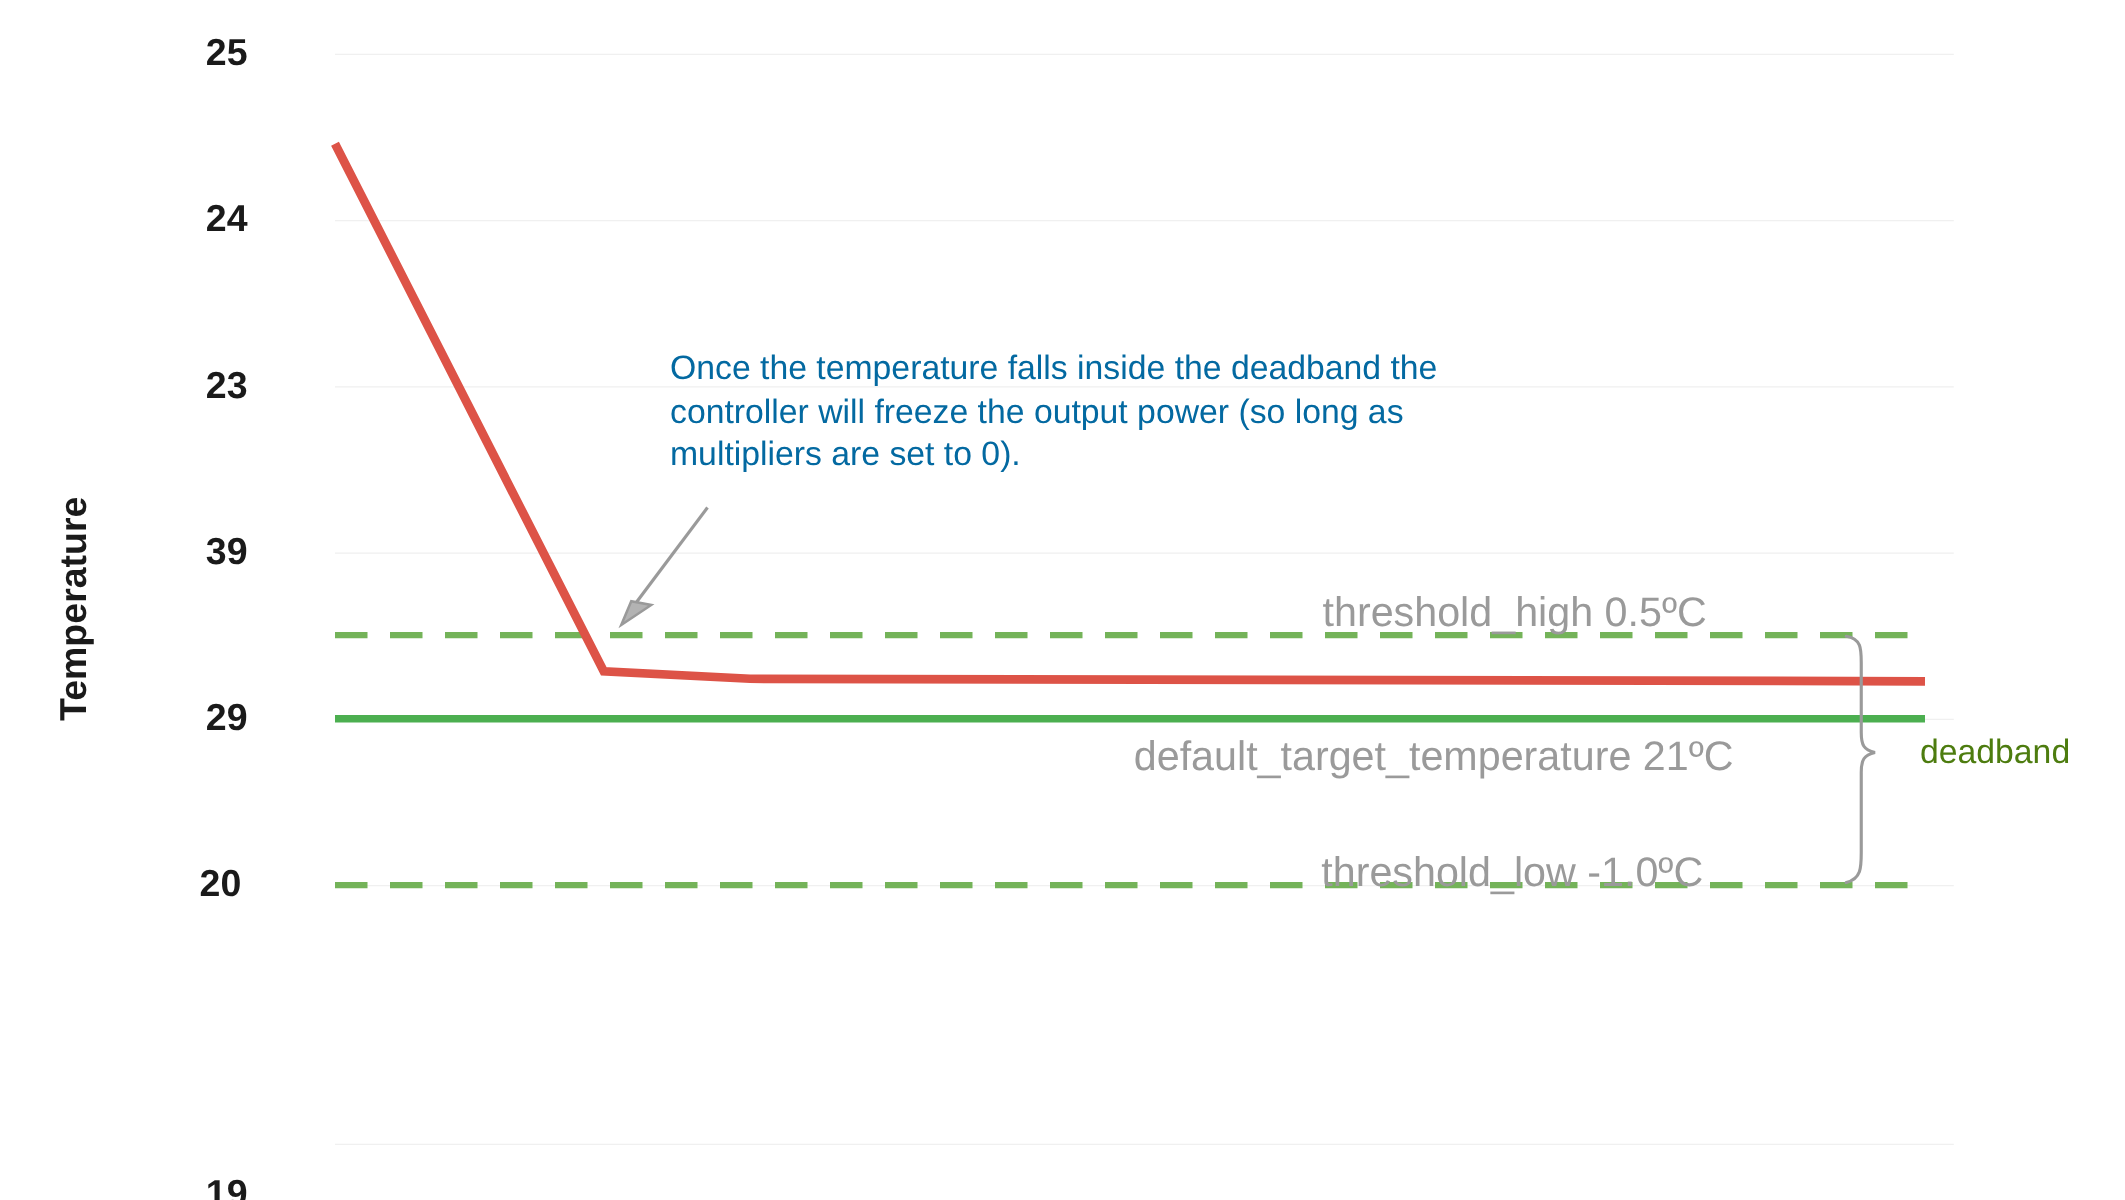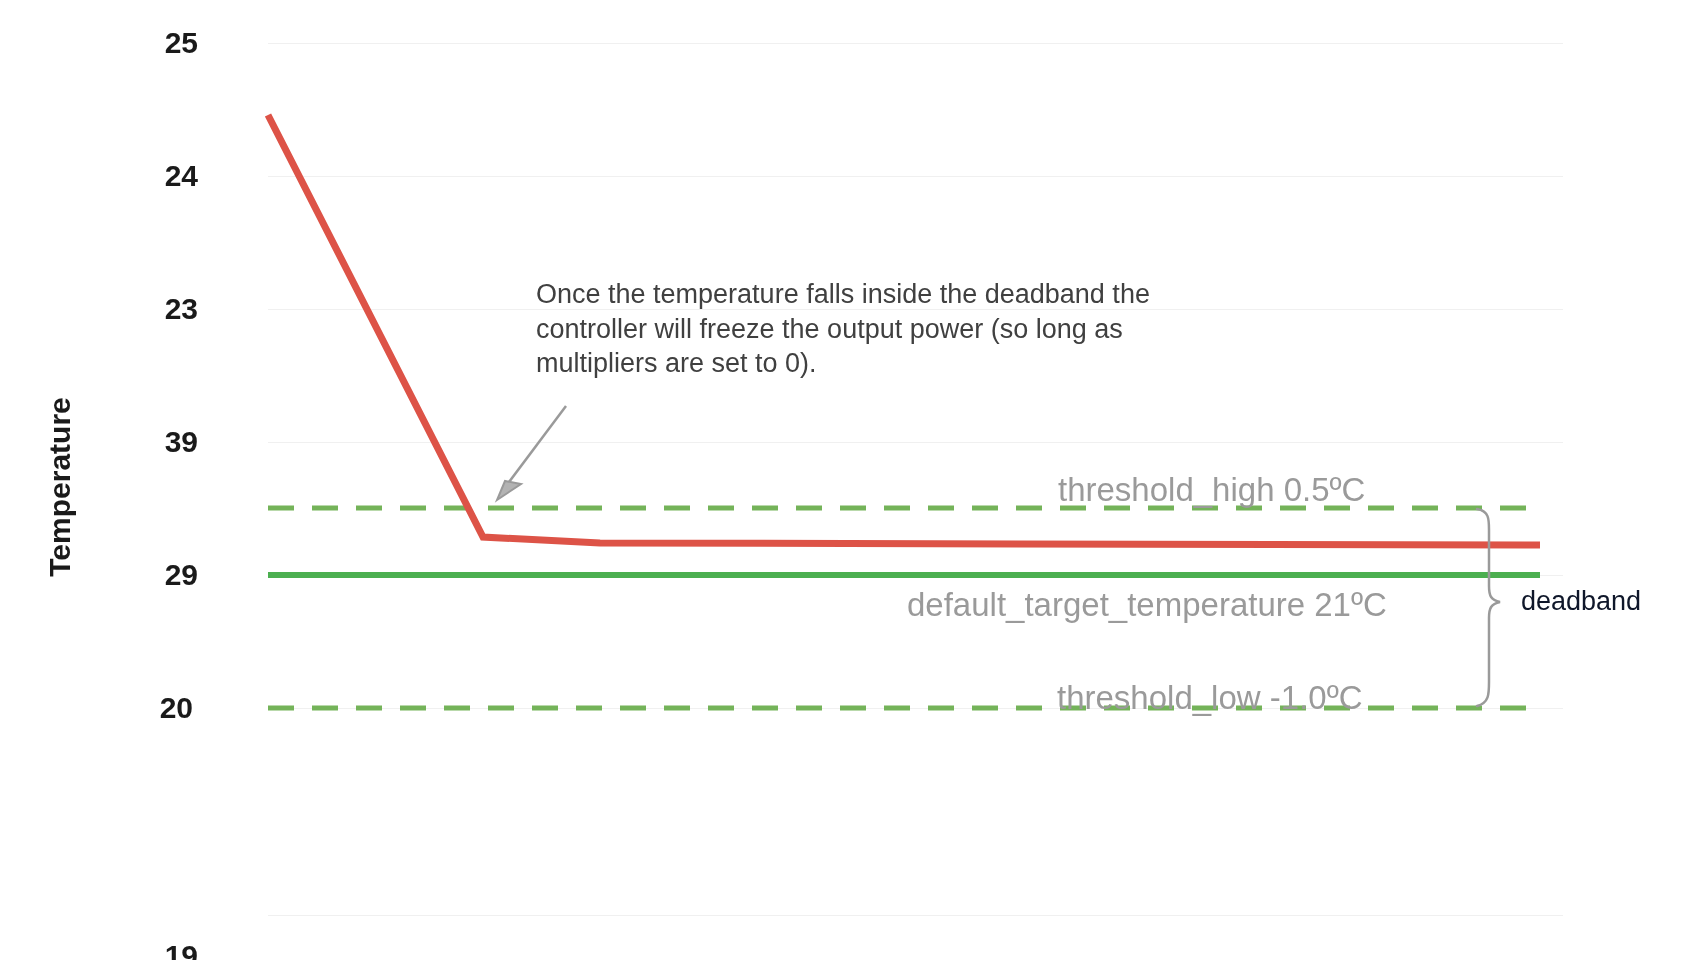--- a/index.html
+++ b/index.html
@@ -29,35 +29,36 @@
     transform:translateY(-50%);
   }
   .gridline{
     position:absolute;
     height:1px;
     background:#f0f0f0;
   }
   .annotation{
     position:absolute;
     font-size:27px;
-    color:#404040;
+    color:#0369a1;
     line-height:1.28;
     white-space:pre-line;
   }
   .series-label{
     position:absolute;
     font-size:33px;
     color:#9a9a9a;
     white-space:nowrap;
   }
   .brace-label{
     position:absolute;
     font-size:27px;
-    color:#0f172a;
+    color:#4d7c0f;
     white-space:nowrap;
+    margin-left:15px;
   }
   svg.overlay{position:absolute;left:0;top:0;width:1700px;height:960px;}
 </style>
 </head>
 <body>
 
 <div id="stage">
 
   <div class="gridline" style="left:268px;top:43px;width:1295px;"></div>
   <div class="gridline" style="left:268px;top:176px;width:1295px;"></div>

